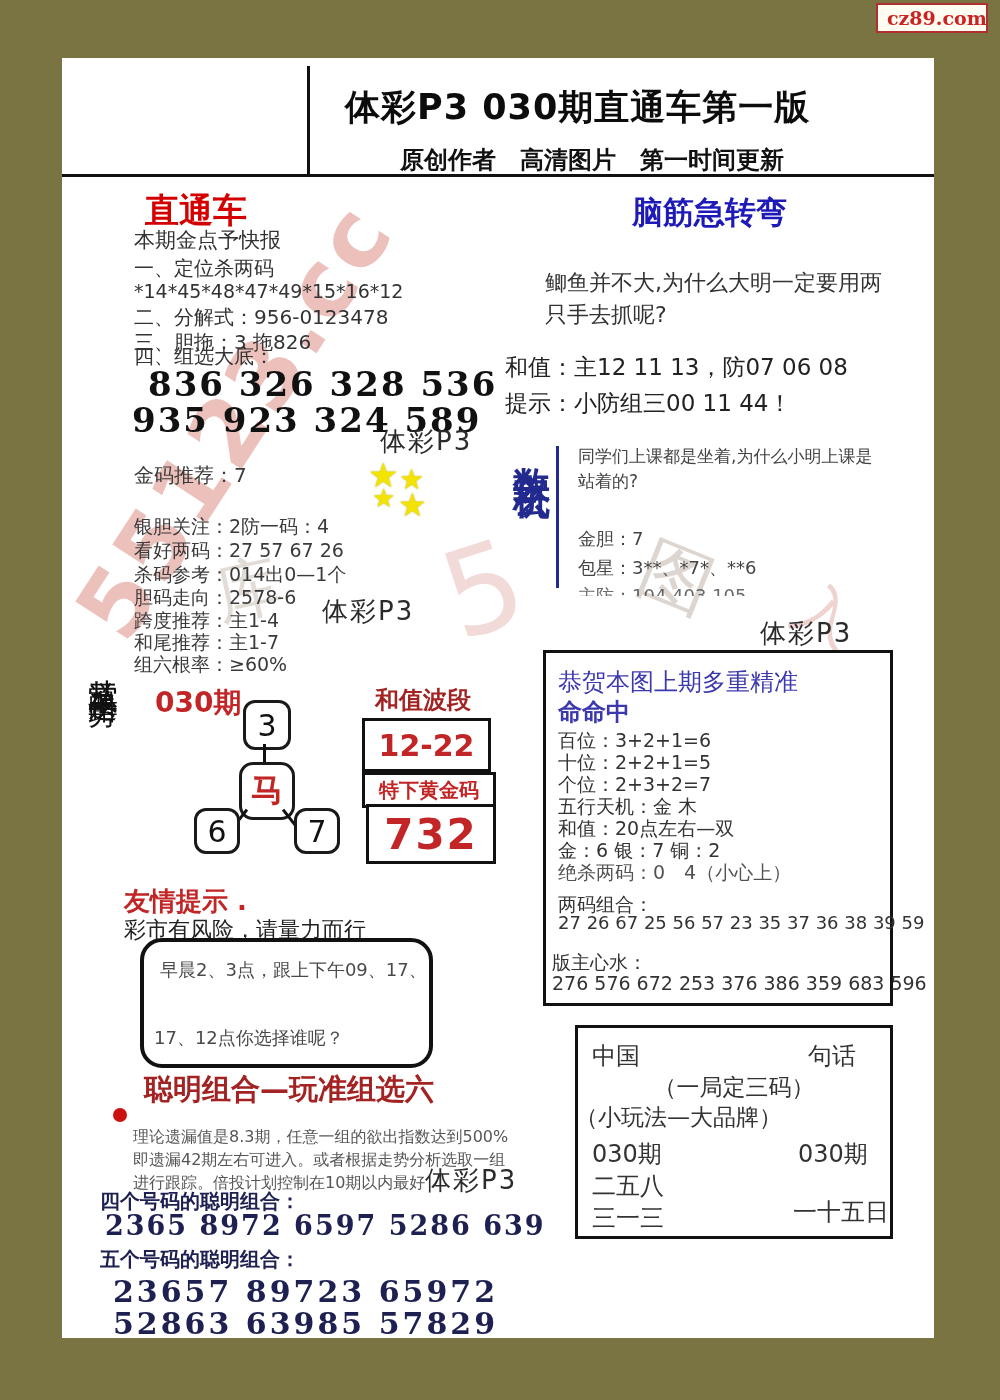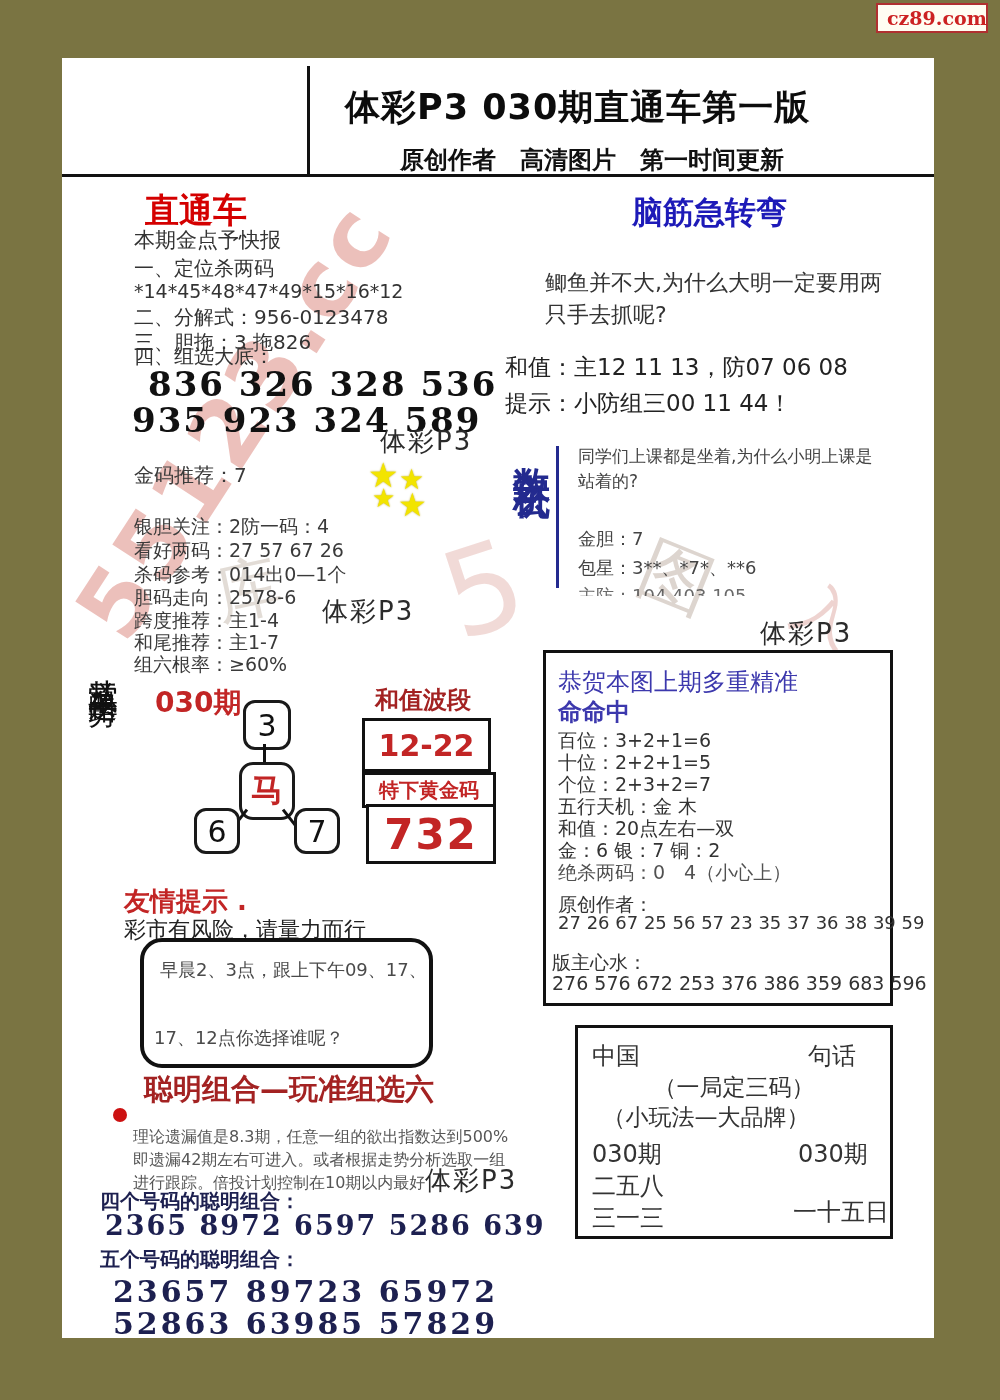--- a/index.html
+++ b/index.html
@@ -134,29 +134,29 @@
   <div class="abs" style="left:543px;top:650px;width:350px;height:356px;border:3px solid #111;background:#fff;box-sizing:border-box;"></div>
   <div class="abs" style="left:558px;top:666px;font-size:24px;font-weight:normal;color:#3c38ad;">恭贺本图上期多重精准</div>
   <div class="abs" style="left:558px;top:696px;font-size:24px;font-weight:bold;color:#3c38ad;">命命中</div>
   <div class="abs" style="left:558px;top:728px;font-size:19px;color:#333;">百位：3+2+1=6</div>
   <div class="abs" style="left:558px;top:750px;font-size:19px;color:#333;">十位：2+2+1=5</div>
   <div class="abs" style="left:558px;top:772px;font-size:19px;color:#333;">个位：2+3+2=7</div>
   <div class="abs" style="left:558px;top:794px;font-size:19px;color:#333;text-align:right;">五行天机：金 木</div>
   <div class="abs" style="left:558px;top:816px;font-size:19px;color:#333;">和值：20点左右—双</div>
   <div class="abs" style="left:558px;top:838px;font-size:19px;color:#333;">金：6 银：7 铜：2</div>
   <div class="abs" style="left:558px;top:860px;font-size:19px;color:#333;opacity:.85;">绝杀两码：0　4（小心上）</div>
-  <div class="abs" style="left:558px;top:892px;font-size:19px;color:#333;">原创作者：</div>
+  <div class="abs" style="left:558px;top:892px;font-size:19px;color:#333;">两码组合：</div>
   <div class="abs" style="left:558px;top:912px;font-size:18px;color:#333;white-space:nowrap;">27 26 67 25 56 57 23 35 37 36 38 39 59</div>
   <div class="abs" style="left:552px;top:950px;font-size:19px;color:#333;">版主心水：</div>
   <div class="abs" style="left:552px;top:972px;font-size:19px;color:#333;white-space:nowrap;">276 576 672 253 376 386 359 683 596</div>
 
   <div class="abs" style="left:575px;top:1025px;width:318px;height:214px;border:3px solid #111;background:#fff;box-sizing:border-box;"></div>
   <div class="abs" style="left:592px;top:1040px;font-size:24px;color:#333;">中国</div>
   <div class="abs" style="left:808px;top:1040px;font-size:24px;color:#333;">句话</div>
   <div class="abs" style="left:575px;top:1072px;width:318px;text-align:center;font-size:23px;color:#333;">（一局定三码）</div>
-  <div class="abs" style="left:575px;top:1102px;width:262px;text-align:center;font-size:23px;color:#333;">（小玩法—大品牌）</div>
+  <div class="abs" style="left:575px;top:1102px;width:262px;font-size:23px;color:#333;">（小玩法—大品牌）</div>
   <div class="abs" style="left:592px;top:1138px;font-size:24px;color:#333;">030期</div>
   <div class="abs" style="left:798px;top:1138px;font-size:24px;color:#333;">030期</div>
   <div class="abs" style="left:592px;top:1170px;font-size:24px;color:#333;">二五八</div>
   <div class="abs" style="left:592px;top:1202px;font-size:24px;color:#333;">三一三</div>
   <div class="abs" style="left:793px;top:1196px;font-size:24px;color:#333;">一十五日</div>
 
 </div>
 
 </body></html>

